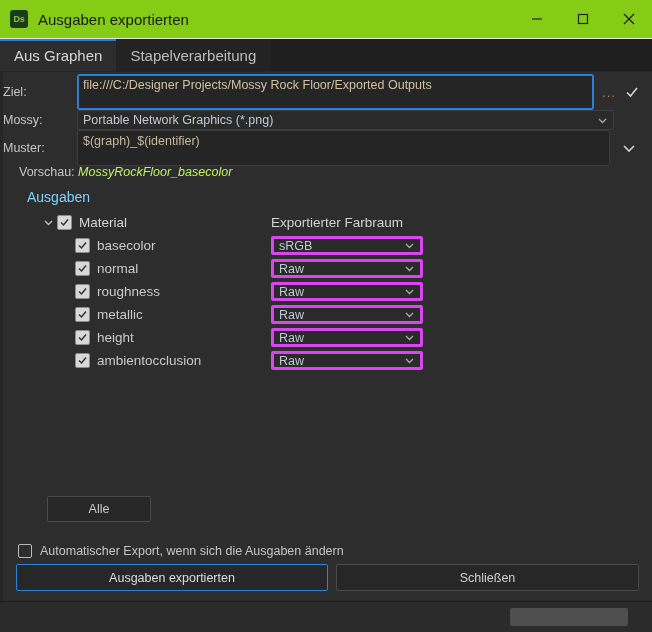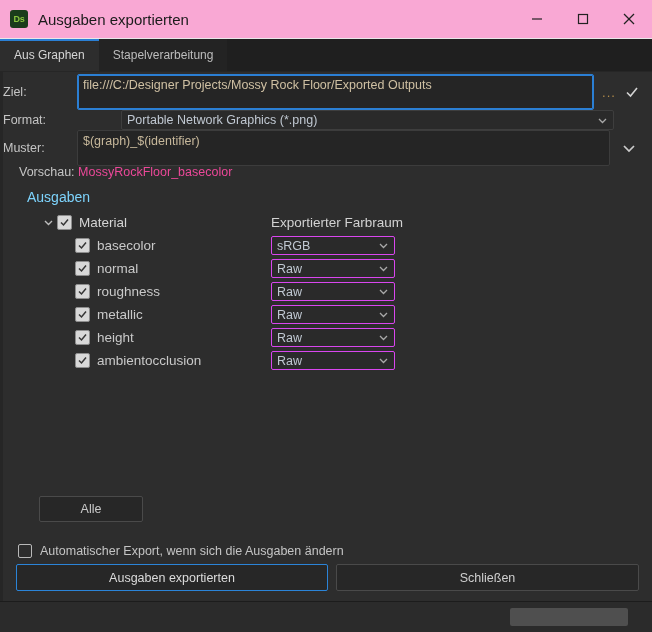--- a/index.html
+++ b/index.html
@@ -20,21 +20,21 @@
     width: 652px;
     height: 632px;
     background: #2d2d2d;
     display: flex;
     flex-direction: column;
   }
 
   
   .titlebar {
     height: 38px;
-    background: #f9a8d4;
+    background: #84cc16;
     display: flex;
     align-items: center;
     flex: 0 0 auto;
     border-bottom: 1px solid #e8e8e8;
   }
   .title-icon {
     width: 18px;
     height: 18px;
     margin-left: 10px;
     margin-right: 10px;
@@ -77,21 +77,21 @@
     background: #2d2d2d;
     display: flex;
     align-items: stretch;
     flex: 0 0 auto;
     border-bottom: 1px solid #262626;
   }
   .tab {
     display: flex;
     align-items: center;
     padding: 0 14px;
-    font-size: 12px;
+    font-size: 15px;
     color: #c8c8c8;
     position: relative;
     white-space: nowrap;
   }
   .tab.active {
     background: #2d2d2d;
     color: #d6d6d6;
     box-shadow: inset 0 2px 0 0 #2a7fd4;
   }
   .tab.inactive {
@@ -164,21 +164,20 @@
   .combo {
     flex: 1 1 auto;
     height: 20px;
     background: #2a2a2a;
     border: 1px solid #3e3e3e;
     border-radius: 2px;
     display: flex;
     align-items: center;
     box-sizing: border-box;
     padding: 0 5px;
-    margin-left: 44px;
   }
   .combo-text {
     flex: 1 1 auto;
     font-size: 12.5px;
     color: #c0c8d2;
     white-space: nowrap;
     overflow: hidden;
   }
   .combo-chev { flex: 0 0 auto; display: flex; align-items: center; color: #a9a9a9; }
   .big-chev {
@@ -192,21 +191,22 @@
   }
 
   .preview-line {
     font-size: 12.5px;
     color: #c5c5c5;
     padding-left: 16px;
     margin-top: 3px;
     white-space: nowrap;
   }
   .preview-line .val {
-    color: #ec4899;
+    font-style: italic;
+    color: #bef264;
   }
 
   .section-title {
     font-size: 14px;
     color: #7dd3fc;
     padding-left: 24px;
     margin-top: 10px;
     margin-bottom: 6px;
   }
 
@@ -249,37 +249,37 @@
   .cs-header {
     position: absolute;
     left: 232px;
     font-size: 13.5px;
     color: #d2d2d2;
     white-space: nowrap;
   }
   .row-combo {
     position: absolute;
     left: 232px;
-    width: 124px;
+    width: 152px;
     height: 19px;
     background: #2a2a2a;
-    border: 1px solid #d946ef;
+    border: 3px solid #d946ef;
     border-radius: 2px;
     display: flex;
     align-items: center;
     padding: 0 5px;
     box-sizing: border-box;
   }
   .row-combo .combo-text { font-size: 12.5px; color: #c0c8d2; }
   .tree-row { position: relative; }
 
   
   .sel-buttons {
     position: absolute;
-    left: 36px;
+    left: 44px;
     top: 424px;
     display: flex;
     gap: 12px;
   }
   .sm-btn {
     width: 102px;
     height: 24px;
     background: #272727;
     border: 1px solid #4a4a4a;
     border-radius: 2px;
@@ -393,21 +393,21 @@
         <div class="text-input focused">file:///C:/Designer Projects/Mossy Rock Floor/Exported Outputs</div>
         <div class="dots-btn">...</div>
         <div class="check-btn">
           <svg width="14" height="14" viewBox="0 0 14 14">
               <polyline points="2,7.5 5.5,11 12,3" fill="none" stroke="#d3d3d3" stroke-width="1.6"></polyline>
             </svg>
         </div>
       </div>
 
       <div class="form-row">
-        <div class="form-label">Format:</div>
+        <div class="form-label">Mossy:</div>
         <div class="combo">
           <div class="combo-text">Portable Network Graphics (*.png)</div>
           <div class="combo-chev">
             <svg width="11" height="11" viewBox="0 0 11 11">
                 <polyline points="2,4 5.5,7.5 9,4" fill="none" stroke="#a9a9a9" stroke-width="1.3"></polyline>
               </svg>
           </div>
         </div>
         <div style="width:30px;flex:0 0 auto;"></div>
       </div>

